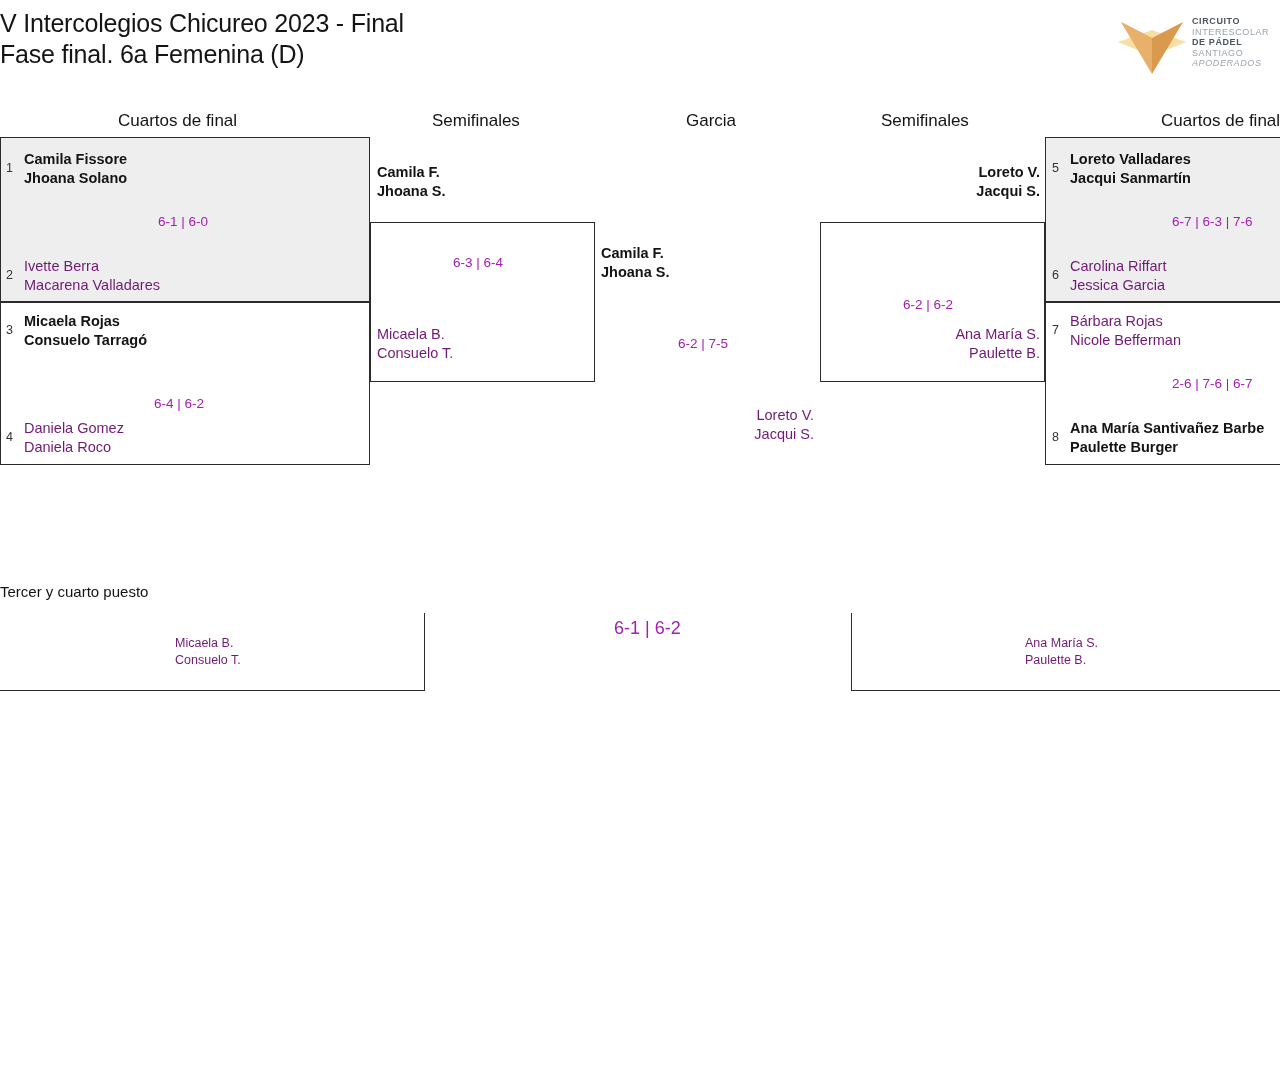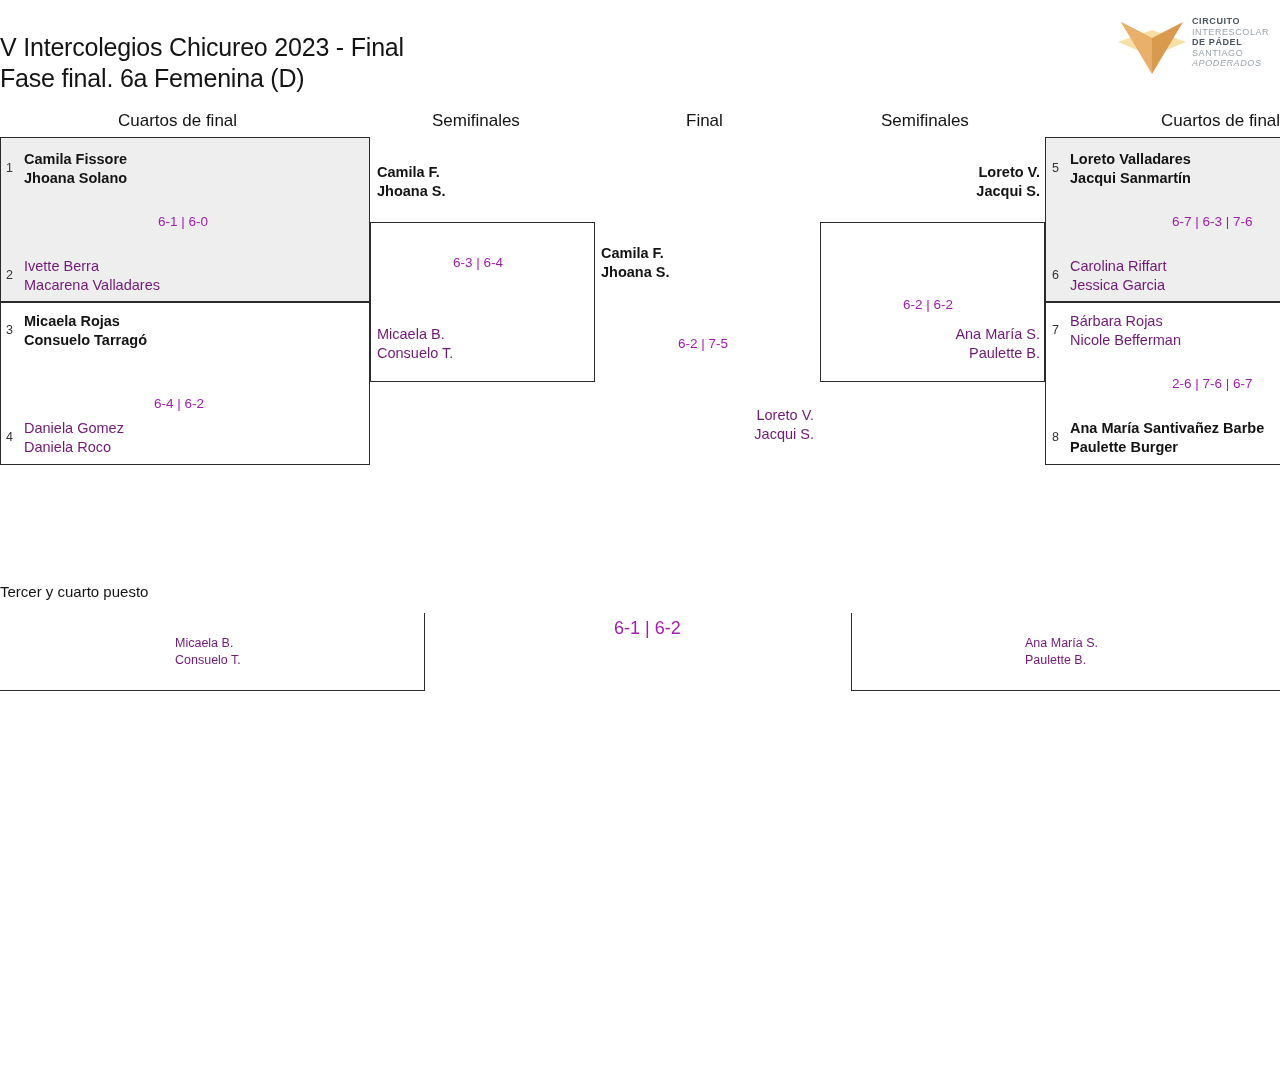--- a/index.html
+++ b/index.html
@@ -22,21 +22,20 @@
   .page-title {
     position: absolute;
     left: 0px;
     top: 8px;
     font-size: 25px;
     line-height: 31px;
     font-weight: 400;
     letter-spacing: -0.2px;
     color: #141414;
     white-space: pre;
-    margin-top: 24px;
   }
 
   .brand {
     position: absolute;
     right: 0px;
     top: 10px;
     width: 180px;
     height: 72px;
   }
   .brand-mark {
@@ -154,21 +153,21 @@
     <div class="bt-1">CIRCUITO</div>
     <div class="bt-2">INTERESCOLAR</div>
     <div class="bt-3">DE PÁDEL</div>
     <div class="bt-4">SANTIAGO</div>
     <div class="bt-5">APODERADOS</div>
   </div>
 </div>
 
 <div class="round-header" style="left:118px;">Cuartos de final</div>
 <div class="round-header" style="left:432px;">Semifinales</div>
-<div class="round-header" style="left:686px;">Final</div>
+<div class="round-header" style="left:686px;">Garcia</div>
 <div class="round-header" style="left:881px;">Semifinales</div>
 <div class="round-header" style="left:1161px;">Cuartos de final</div>
 
 <div class="box shaded" style="left:0px; top:137px; width:370px; height:165px;"></div>
 <div class="seed" style="left:6px; top:161px;">1</div>
 <div class="team win" style="left:24px; top:150px;">
   <span class="ln">Camila Fissore</span>
   <span class="ln">Jhoana Solano</span>
 </div>
 <div class="score" style="left:158px; top:214px;">6-1 | 6-0</div>

